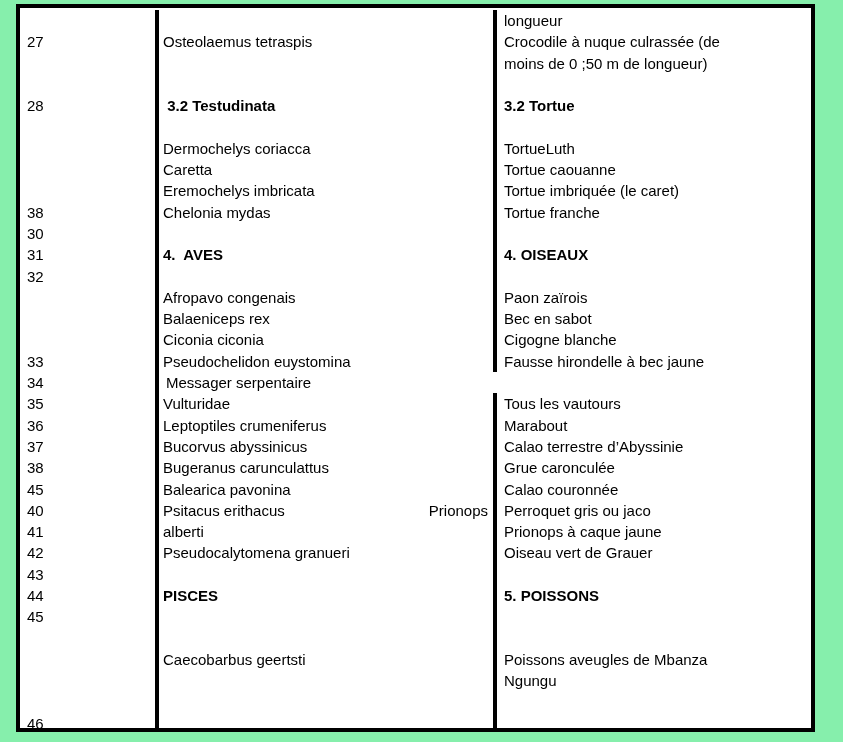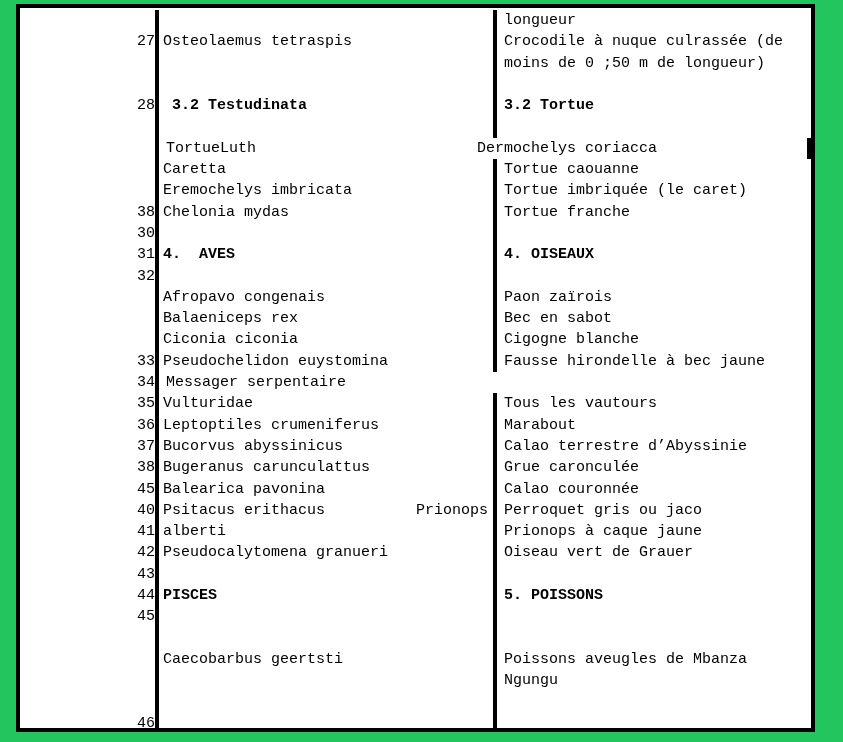--- a/index.html
+++ b/index.html
@@ -4,22 +4,22 @@
 <style>
   html, body {
     margin: 0;
     padding: 0;
     background: #ffffff;
   }
   .page {
     position: relative;
     width: 843px;
     height: 742px;
-    background: #22c55e;
-    font-family: Liberation Mono, monospace;
+    background: #86efac;
+    font-family: Liberation Sans, sans-serif;
     color: #000000;
   }
   .doc-table {
     position: absolute;
     left: 16px;
     top: 4px;
     width: 799px;
     height: 728px;
     box-sizing: border-box;
     border: 4px solid #000000;
@@ -39,21 +39,20 @@
     font-size: 15px;
     line-height: 21.3px;
     white-space: pre;
     overflow: hidden;
     color: #000000;
   }
   .num {
     width: 139px;
     border-right: 4px solid #000000;
     padding-left: 7px;
-    text-align: right;
   }
   .latin {
     width: 338px;
     border-right: 4px solid #000000;
     padding-left: 4px;
     padding-right: 5px;
   }
   .french {
     flex: 1;
     padding-left: 7px;
@@ -101,22 +100,22 @@
     </div>
 
     <div class="row">
       <div class="c num"></div>
       <div class="c latin"></div>
       <div class="c french"></div>
     </div>
 
     <div class="row">
       <div class="c num"></div>
+      <div class="c latin">Dermochelys coriacca</div>
       <div class="c french">TortueLuth</div>
-      <div class="c latin">Dermochelys coriacca</div>
     </div>
 
     <div class="row">
       <div class="c num"></div>
       <div class="c latin">Caretta</div>
       <div class="c french">Tortue caouanne</div>
     </div>
 
     <div class="row">
       <div class="c num"></div>

